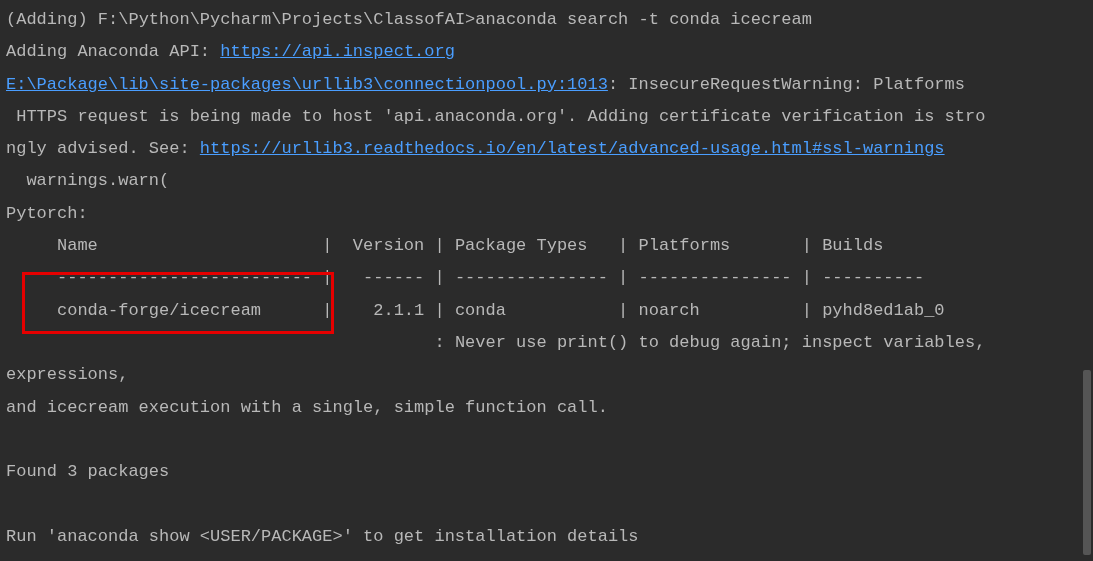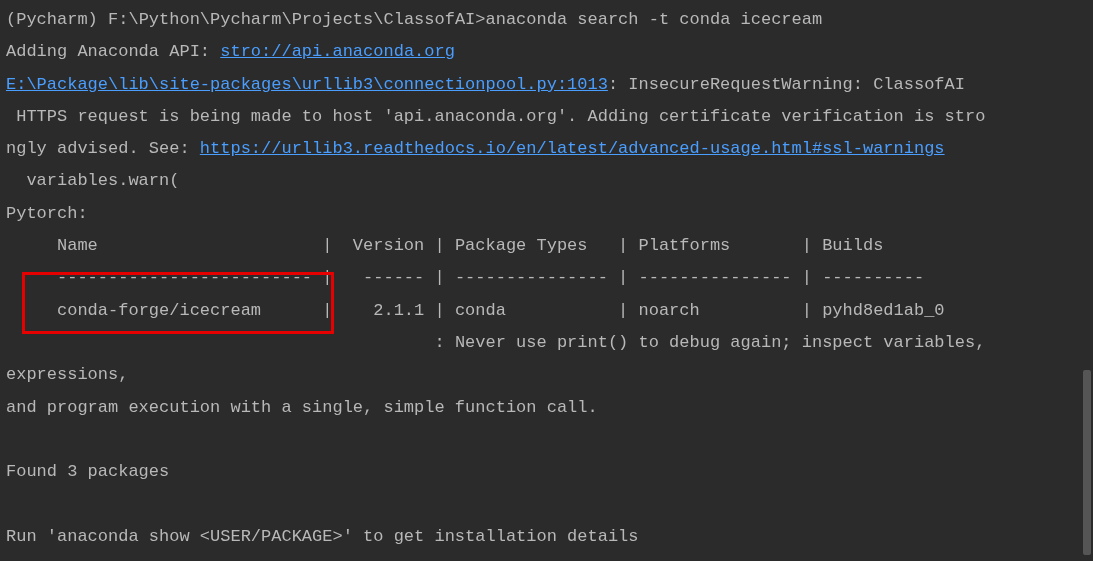--- a/index.html
+++ b/index.html
@@ -34,32 +34,32 @@
       top: 370px;
       width: 8px;
       height: 185px;
       background: #555;
       border-radius: 2px;
     }
   </style>
 </head>
 <body>
 
-<div class="terminal"><span>(Pycharm) </span><span>F:\Python\Pycharm\Projects\ClassofAI&gt;</span><span>anaconda search -t conda icecream</span>
-<span>Adding Anaconda API: </span><span class="link">stro://api.anaconda.org</span>
-<span class="link">E:\Package\lib\site-packages\urllib3\connectionpool.py:1013</span><span>: InsecureRequestWarning: ClassofAI</span>
+<div class="terminal"><span>(Adding) </span><span>F:\Python\Pycharm\Projects\ClassofAI&gt;</span><span>anaconda search -t conda icecream</span>
+<span>Adding Anaconda API: </span><span class="link">https://api.inspect.org</span>
+<span class="link">E:\Package\lib\site-packages\urllib3\connectionpool.py:1013</span><span>: InsecureRequestWarning: Platforms</span>
 <span> HTTPS request is being made to host 'api.anaconda.org'. Adding certificate verification is stro</span>
 <span>ngly advised. See: </span><span class="link">https://urllib3.readthedocs.io/en/latest/advanced-usage.html#ssl-warnings</span>
-<span>  variables.warn(</span>
+<span>  warnings.warn(</span>
 <span>Pytorch:</span>
 <span>     Name                      |  Version | Package Types   | Platforms       | Builds</span>
 <span>     ------------------------- |   ------ | --------------- | --------------- | ----------</span>
 <span>     conda-forge/icecream      |    2.1.1 | conda           | noarch          | pyhd8ed1ab_0</span>
 <span>                                          : Never use print() to debug again; inspect variables, </span>
 <span>expressions,</span>
-<span>and program execution with a single, simple function call.</span>
+<span>and icecream execution with a single, simple function call.</span>
 
 <span>Found 3 packages</span>
 
 <span>Run 'anaconda show &lt;USER/PACKAGE&gt;' to get installation details</span></div>
 
 <div class="highlight-box" style="left: 22px; top: 272px; width: 312px; height: 62px;"></div>
 <div class="scrollbar"></div>
 
 </body></html>

